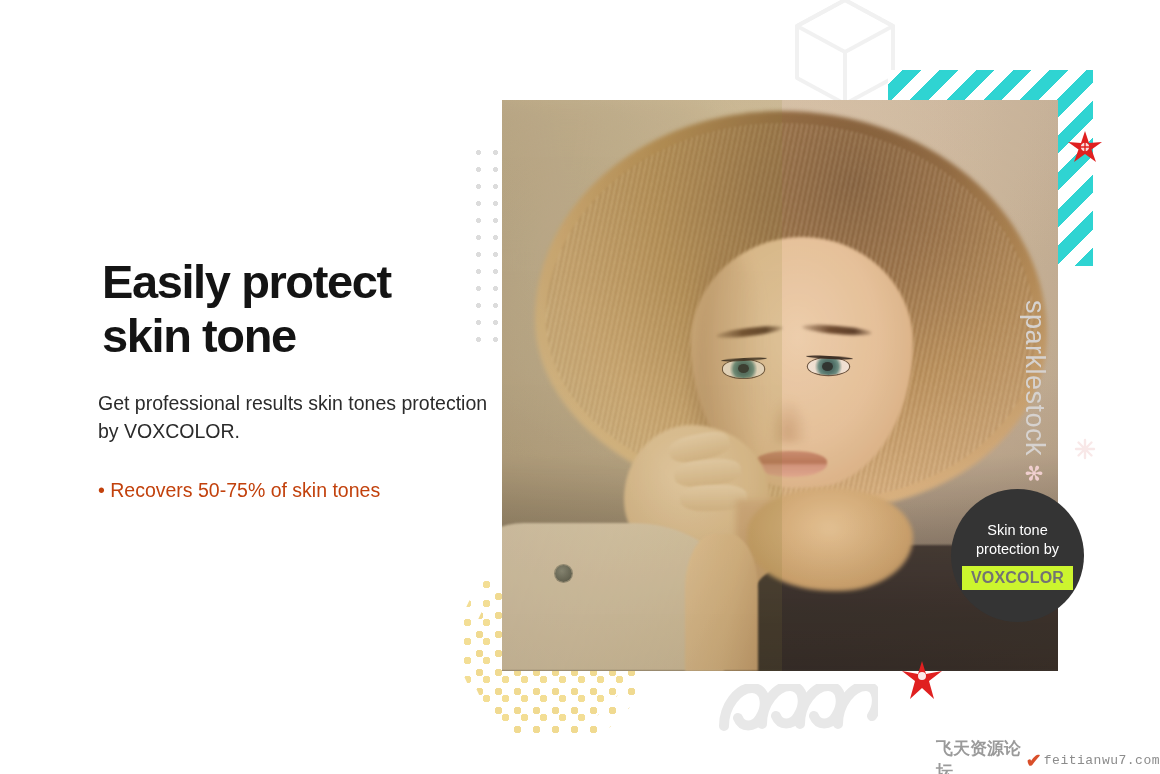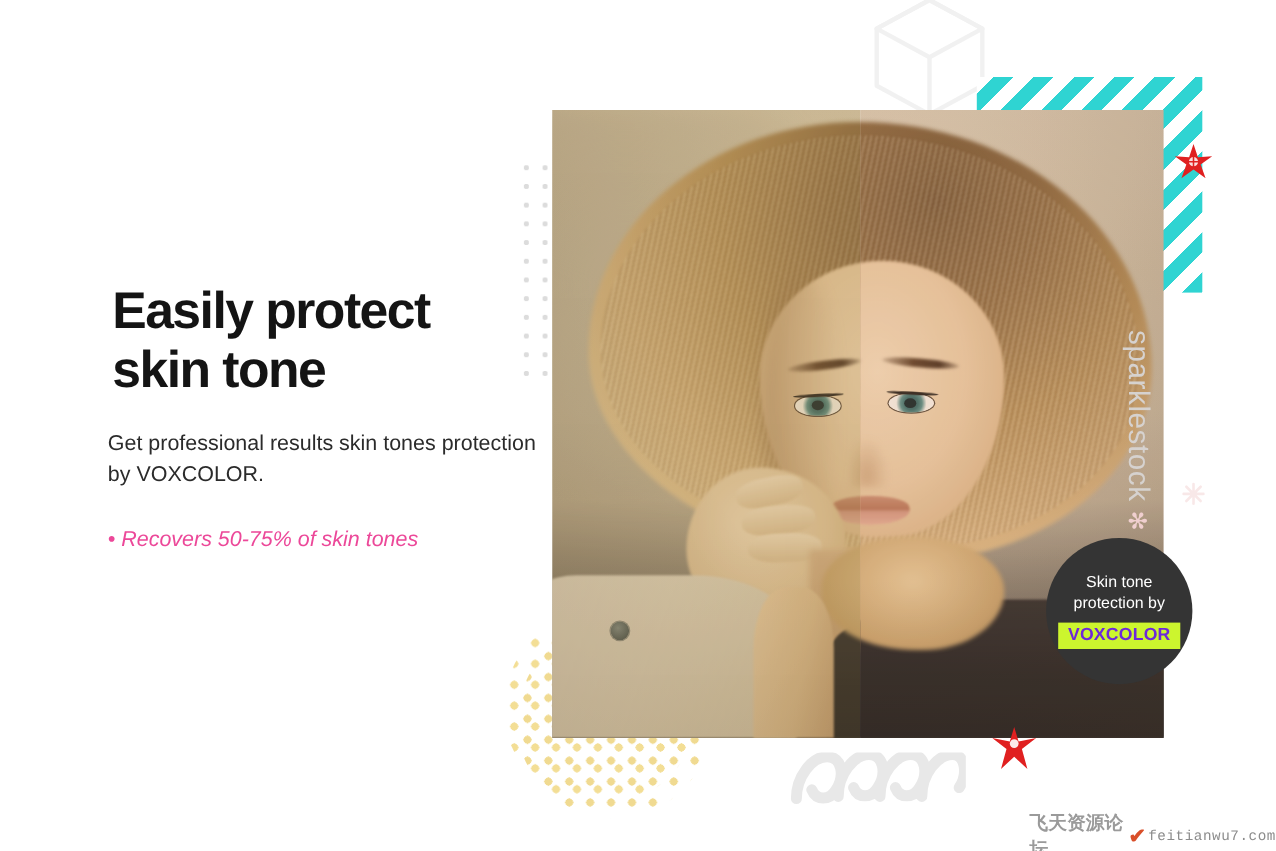--- a/index.html
+++ b/index.html
@@ -297,21 +297,21 @@
     background: #343434;
     color: #ffffff;
     display: flex; flex-direction: column;
     align-items: center; justify-content: center;
     text-align: center;
   }
   .badge-line { font-size: 14.5px; line-height: 19px; }
   .badge-tag {
     margin-top: 7px;
     background: #ccf52e;
-    color: #6d28d9;
+    color: #737373;
     font-weight: bold;
     font-size: 16px;
     padding: 3px 9px;
     letter-spacing: .2px;
   }
 
   
   .headline {
     position: absolute;
     left: 102px; top: 255px;
@@ -329,22 +329,21 @@
     font-size: 19.5px;
     line-height: 28px;
     color: #2b2b2b;
   }
   .bullets {
     position: absolute;
     left: 98px; top: 476px;
     width: 420px;
     font-size: 19.5px;
     line-height: 29px;
-    color: #ec4899;
-    font-style: italic;
+    color: #c2410c;
   }
   .bullets div { white-space: nowrap; }
 
   
   .botwatermark {
     position: absolute;
     left: 936px; top: 737px;
     display: flex; align-items: center;
     font-size: 16px;
     color: #b9b9b9;

